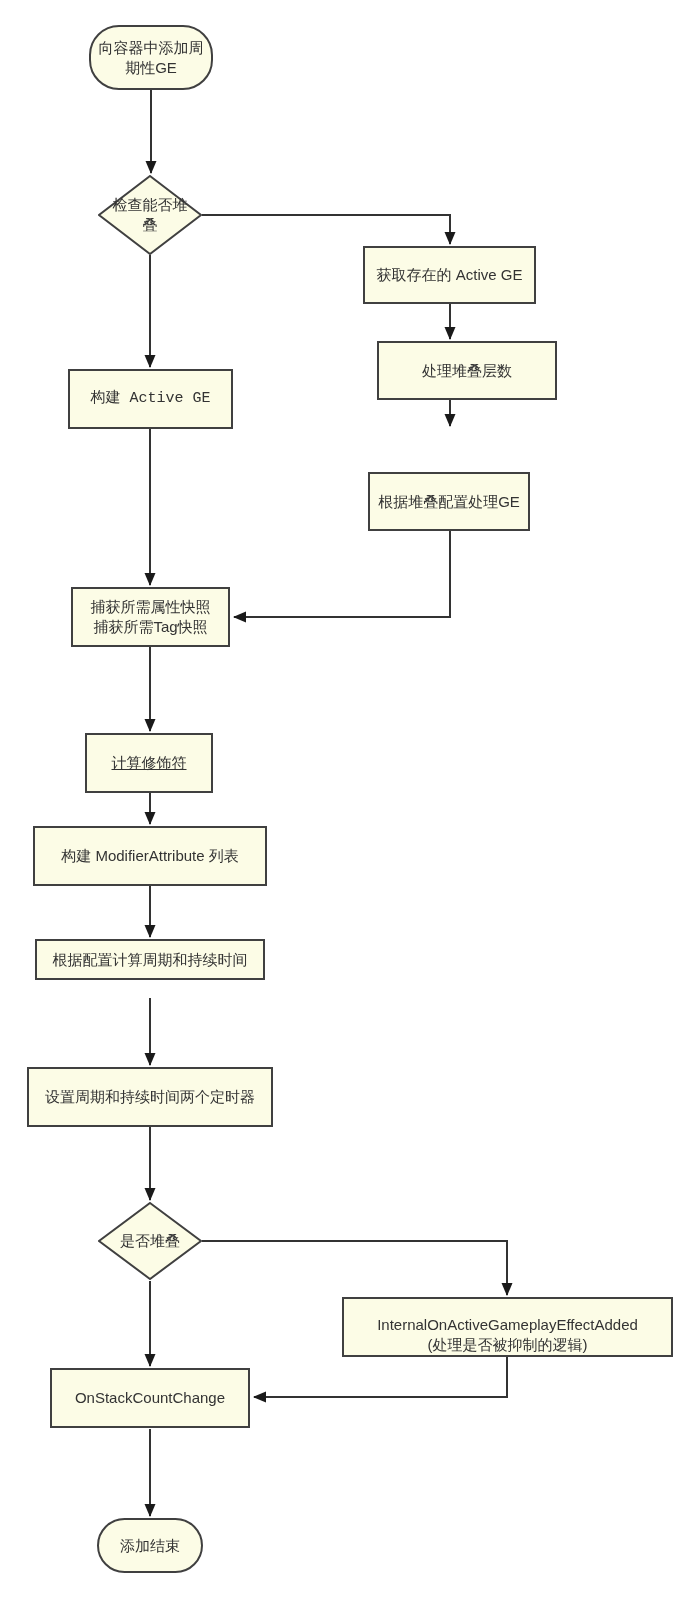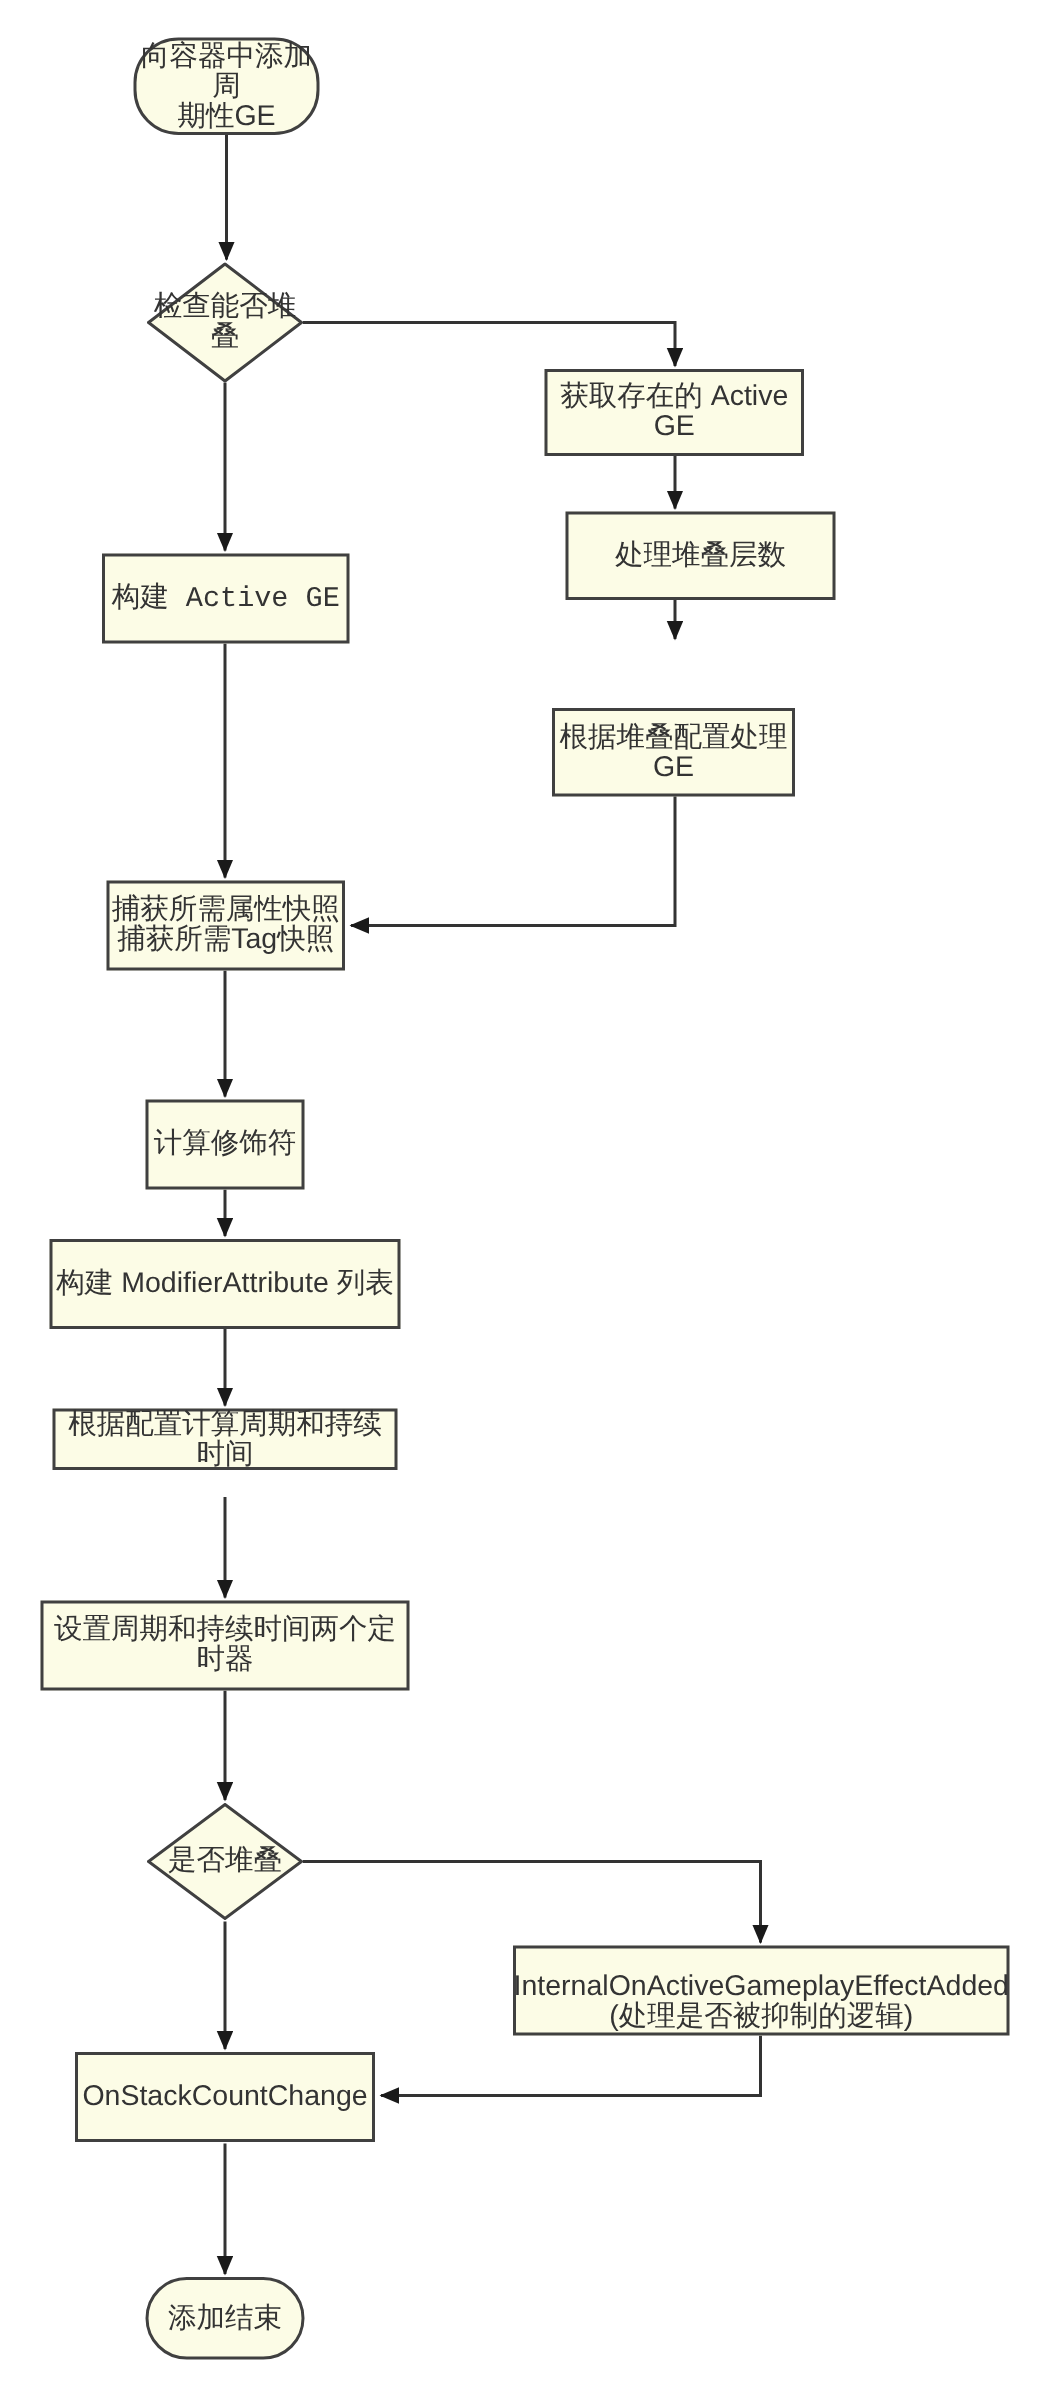--- a/index.html
+++ b/index.html
@@ -26,21 +26,21 @@
     stroke-width: 2;
   }
   .node {
     position: absolute;
     display: flex;
     align-items: center;
     justify-content: center;
     box-sizing: border-box;
     text-align: center;
     color: #333333;
-    font-size: 19px;
+    font-size: 15px;
     line-height: 20px;
     white-space: pre-line;
   }
   .rect {
     background: #fcfce6;
     border: 2px solid #404040;
   }
   .stadium {
     background: #fcfce6;
     border: 2px solid #404040;
@@ -121,21 +121,21 @@
 
   <div class="node rect" style="left:68px; top:369px; width:165px; height:60px;font-family:Liberation Mono, monospace;">
     <span class="label">构建 Active GE</span>
   </div>
 
   <div class="node rect" style="left:71px; top:587px; width:159px; height:60px;">
     <span class="label">捕获所需属性快照
 捕获所需Tag快照</span>
   </div>
 
-  <div class="node rect" style="left:97px; top:733px; width:106px; height:60px;">
+  <div class="node rect" style="left:85px; top:733px; width:128px; height:60px;text-decoration:underline;">
     <span class="label">计算修饰符</span>
   </div>
 
   <div class="node rect" style="left:33px; top:826px; width:234px; height:60px;">
     <span class="label">构建 ModifierAttribute 列表</span>
   </div>
 
   <div class="node rect" style="left:35px; top:939px; width:230px; height:41px;">
     <span class="label">根据配置计算周期和持续时间</span>
   </div>

